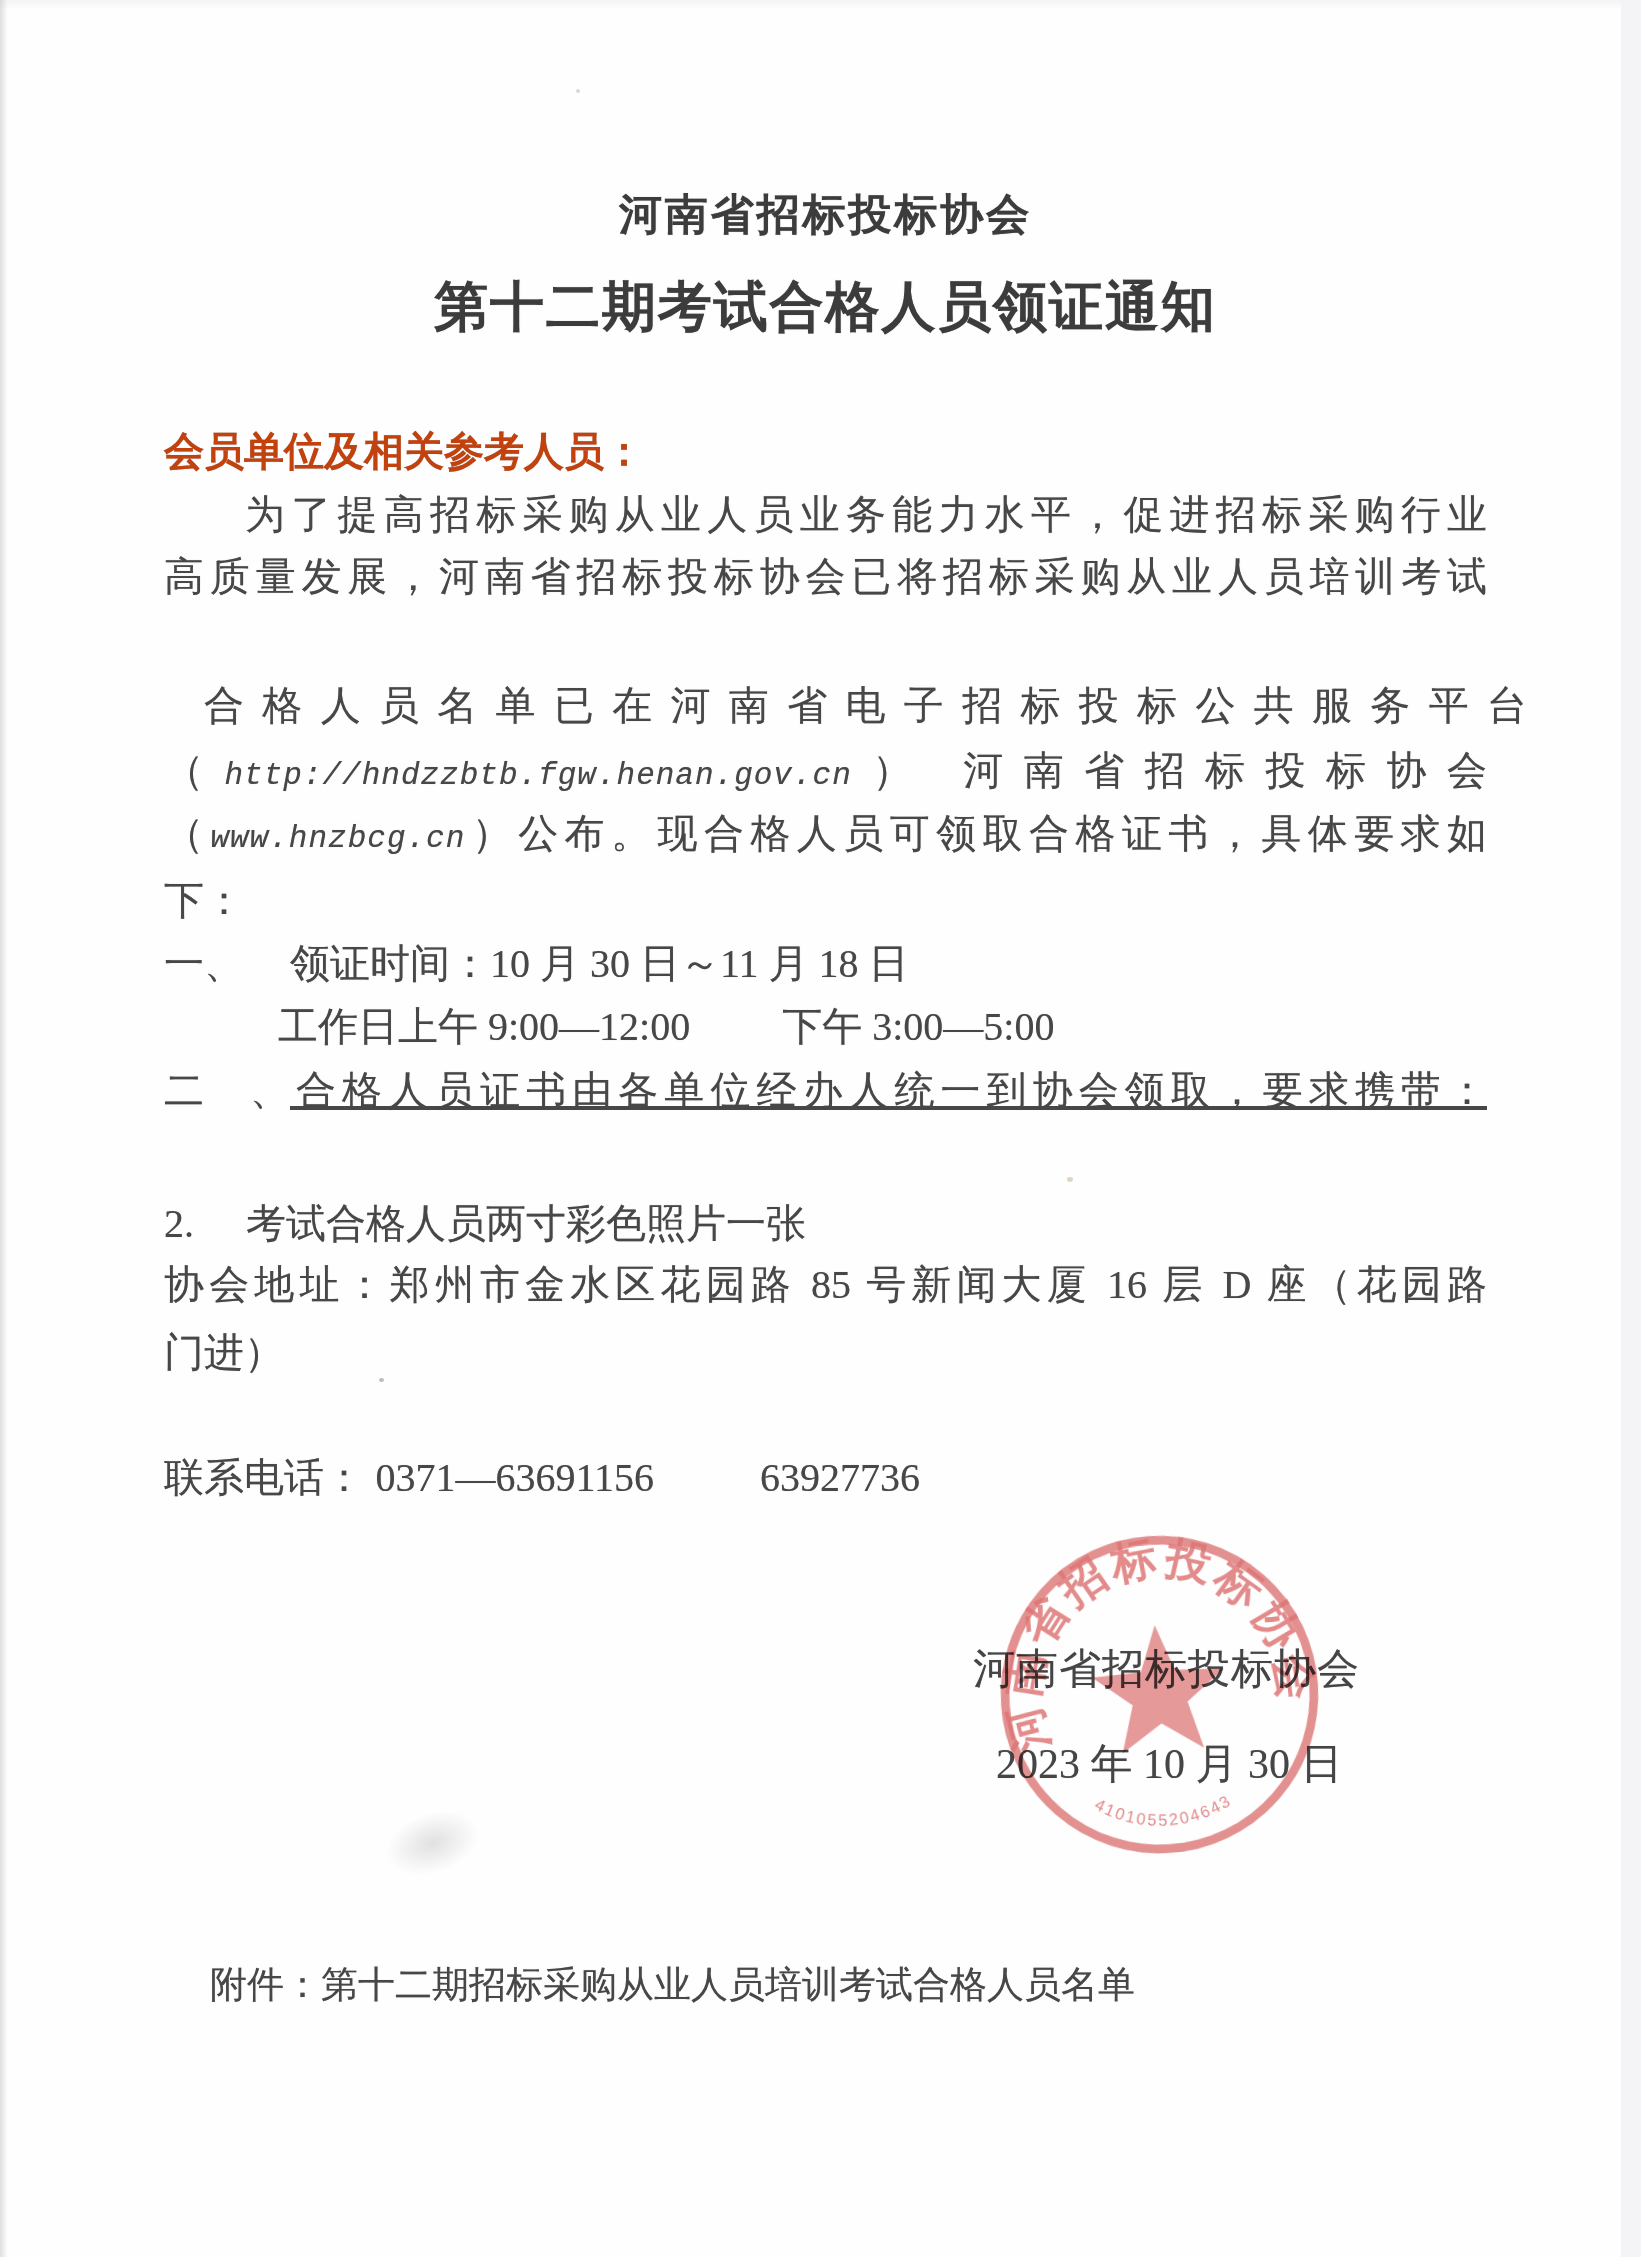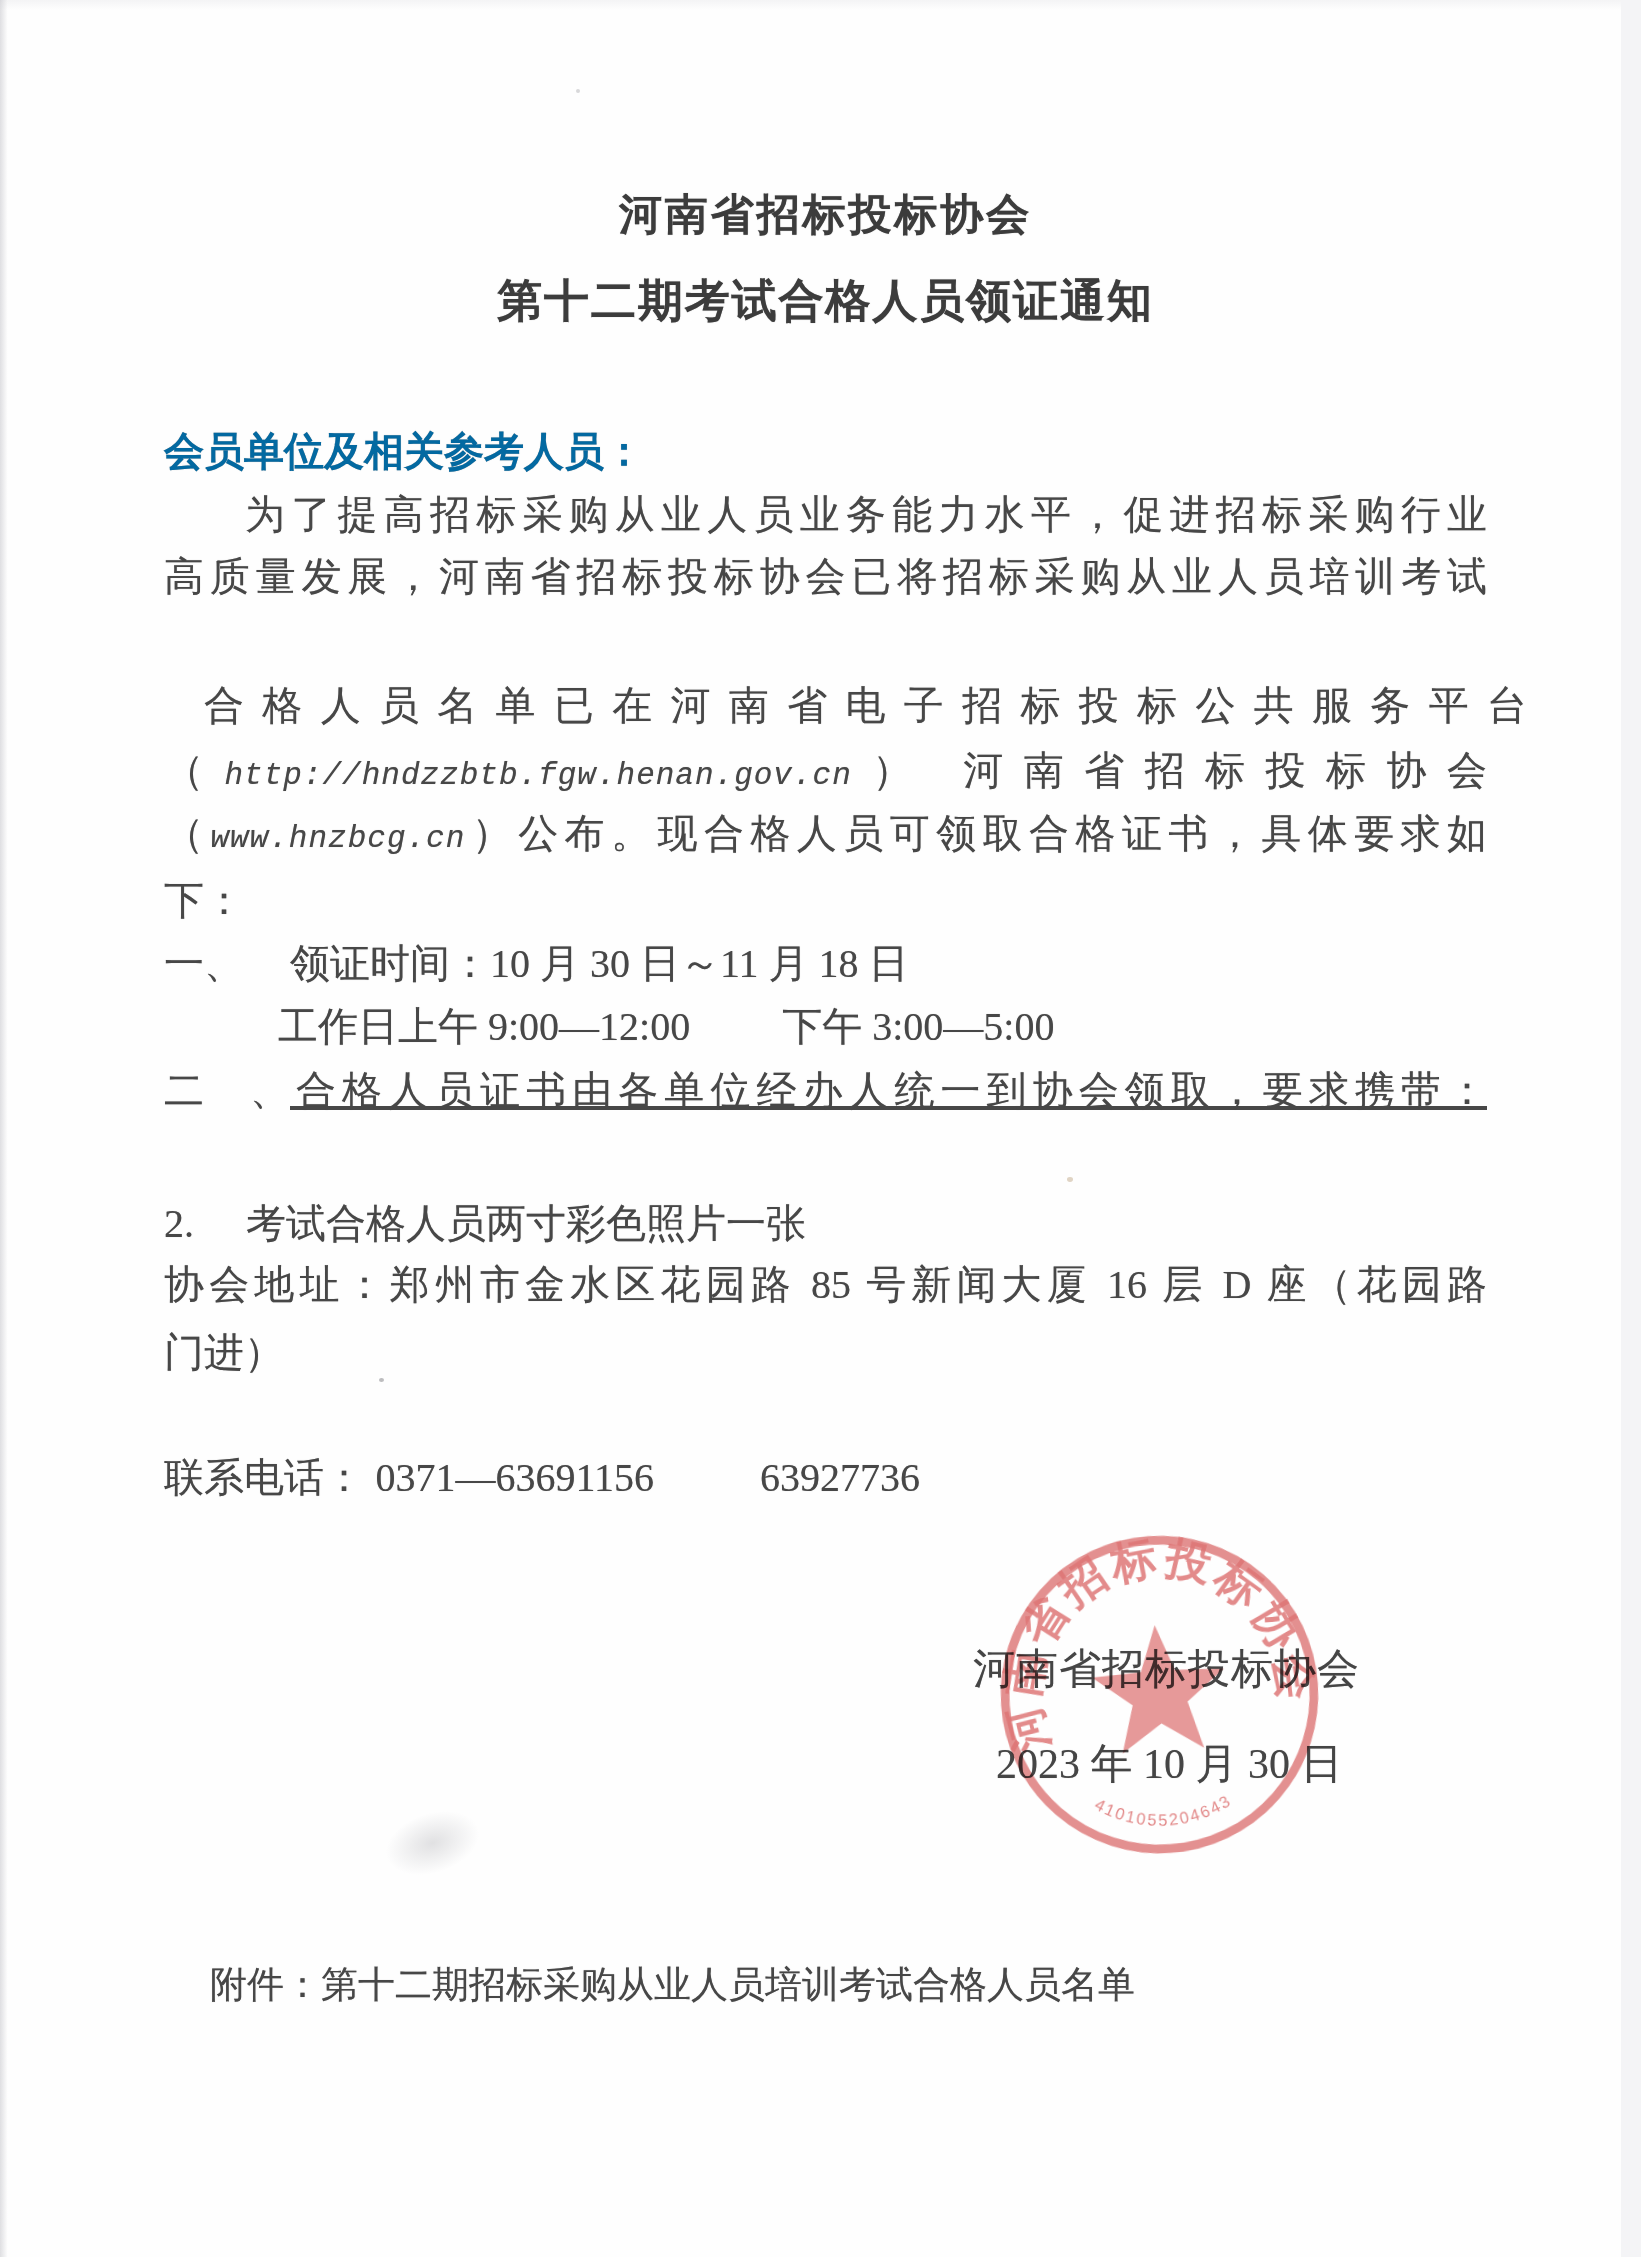--- a/index.html
+++ b/index.html
@@ -19,21 +19,21 @@
     transform:rotate(-18deg);}
   .speck{position:absolute;border-radius:50%;}
   .speck1{left:379px;top:1378px;width:4.8px;height:3.9px;background:rgba(110,110,115,.45);}
   .speck2{left:1067px;top:1177px;width:5.8px;height:4.8px;background:rgba(180,150,110,.40);}
   .speck3{left:576px;top:89px;width:3.9px;height:3.9px;background:rgba(130,130,135,.30);}
 
   .line{position:absolute;left:164px;width:1323px;font-size:40px;line-height:1.25;
     white-space:nowrap;text-shadow:0 0 0.7px rgba(80,80,80,.55);}
   .just{white-space:normal;text-align:justify;text-align-last:justify;}
   .indent{padding-left:81px;box-sizing:border-box;}
-  .bold{font-weight:bold;color:#0369a1;}
+  .bold{font-weight:bold;color:#c2410c;}
   .title{position:absolute;left:164px;width:1323px;text-align:center;font-weight:bold;
     color:#3c3c3c;font-size:43px;letter-spacing:2.9px;text-shadow:0 0 0.8px rgba(70,70,70,.6);}
   .mono{font-family:"Liberation Mono","DejaVu Sans Mono",monospace;font-size:31px;letter-spacing:1px;font-style:italic;}
   .marker{display:inline-block;width:126px;}
   .submarker{display:inline-block;width:82px;}
   .gap-right{margin-left:92px;}
   .gap-phone{margin-left:106px;}
 
   .sig{position:absolute;font-size:42px;color:#454545;white-space:nowrap;
     text-shadow:0 0 0.7px rgba(80,80,80,.55);}
@@ -47,21 +47,21 @@
 <div class="page">
 
   <div class="edge-left"></div>
   <div class="edge-top"></div>
   <div class="smudge"></div>
   <div class="speck speck1"></div>
   <div class="speck speck2"></div>
   <div class="speck speck3"></div>
 
   <div class="title" style="top:186px;">河南省招标投标协会</div>
-  <div class="title" style="top:271px;font-size:45px;letter-spacing:1.9px;">第十二期考试合格人员领证通知</div>
+  <div class="title" style="top:271px;font-size:54px;letter-spacing:1.9px;">第十二期考试合格人员领证通知</div>
 
   <div class="line bold" style="top:427px;">会员单位及相关参考人员：</div>
 
   <div class="line just indent" style="top:490px;">为了提高招标采购从业人员业务能力水平，促进招标采购行业</div>
   <div class="line just" style="top:552px;">高质量发展，河南省招标投标协会已将招标采购从业人员培训考试</div>
   <div class="line just" style="top:681px;margin-left:40px;">合格人员名单已在河南省电子招标投标公共服务平台</div>
 
   <div class="line just" style="top:746px;"><span>（</span><span class="mono">http://hndzzbtb.fgw.henan.gov.cn</span><span>）</span> <span>河南省招标投标协会</span></div>
 
   <div class="line just" style="top:809px;"><span>（</span><span class="mono">www.hnzbcg.cn</span><span>）公布。现合格人员可领取合格证书，具体要求如</span></div>

